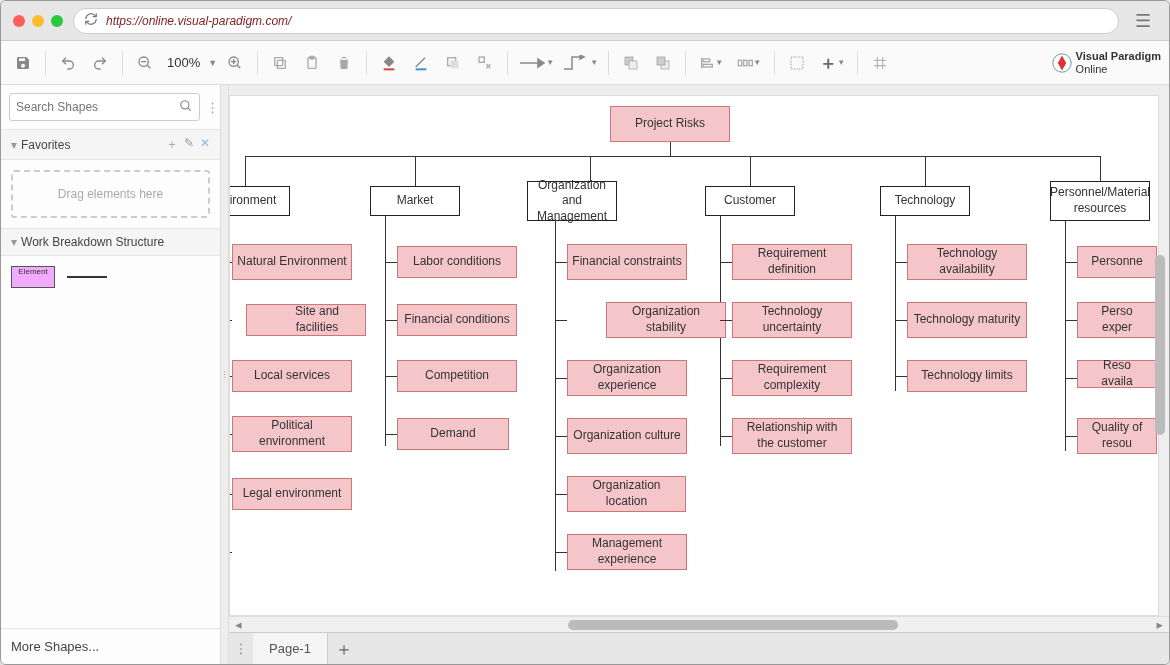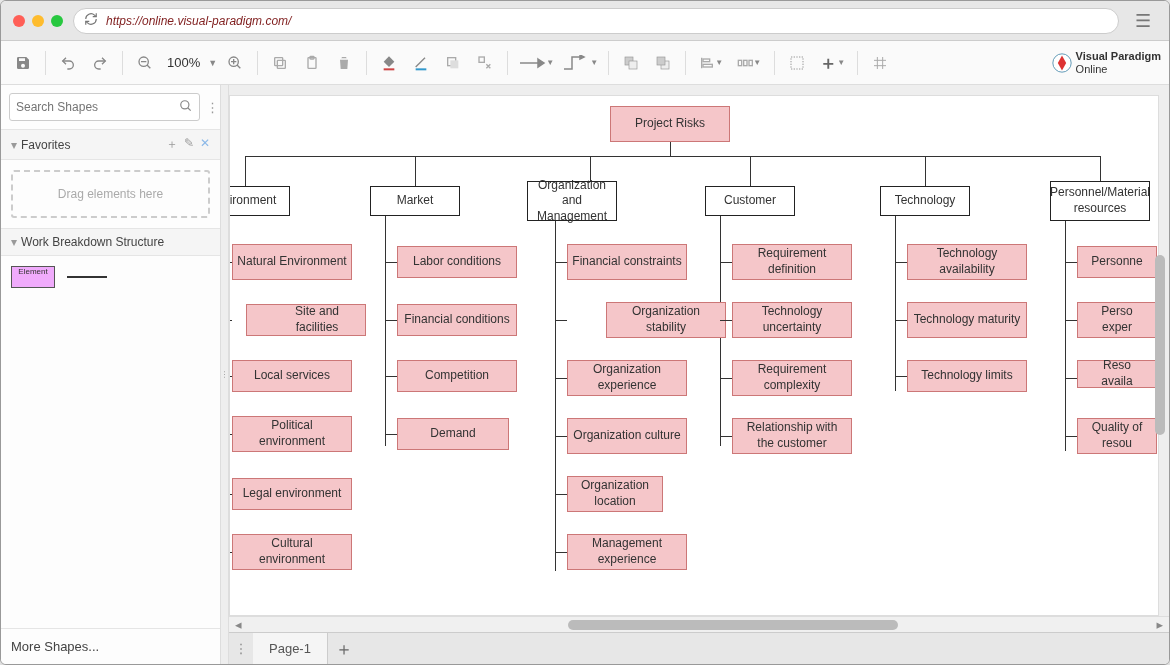--- a/index.html
+++ b/index.html
@@ -326,23 +326,20 @@
             </div>
           <div class="line" style="left:-10px;top:338px;width:12px;height:1px;"></div>
           <div class="box" style="left:2px;top:320px;width:120px;height:36px;">
               <span>Political environment</span>
             </div>
           <div class="line" style="left:-10px;top:398px;width:12px;height:1px;"></div>
           <div class="box" style="left:2px;top:382px;width:120px;height:32px;">
               <span>Legal environment</span>
             </div>
           <div class="line" style="left:-10px;top:456px;width:12px;height:1px;"></div>
-          <div class="box" style="left:2px;top:438px;width:120px;height:36px;">
-              <span>Cultural environment</span>
-            </div>
 
           <div class="line" style="left:155px;top:166px;width:12px;height:1px;"></div>
           <div class="box" style="left:167px;top:150px;width:120px;height:32px;">
               <span>Labor conditions</span>
             </div>
           <div class="line" style="left:155px;top:224px;width:12px;height:1px;"></div>
           <div class="box" style="left:167px;top:208px;width:120px;height:32px;">
               <span>Financial conditions</span>
             </div>
           <div class="line" style="left:155px;top:280px;width:12px;height:1px;"></div>
@@ -364,21 +361,21 @@
             </div>
           <div class="line" style="left:325px;top:282px;width:12px;height:1px;"></div>
           <div class="box" style="left:337px;top:264px;width:120px;height:36px;">
               <span>Organization experience</span>
             </div>
           <div class="line" style="left:325px;top:340px;width:12px;height:1px;"></div>
           <div class="box" style="left:337px;top:322px;width:120px;height:36px;">
               <span>Organization culture</span>
             </div>
           <div class="line" style="left:325px;top:398px;width:12px;height:1px;"></div>
-          <div class="box" style="left:337px;top:380px;width:96px;height:36px;">
+          <div class="box" style="left:337px;top:380px;width:119px;height:36px;">
               <span>Organization location</span>
             </div>
           <div class="line" style="left:325px;top:456px;width:12px;height:1px;"></div>
           <div class="box" style="left:337px;top:438px;width:120px;height:36px;">
               <span>Management experience</span>
             </div>
 
           <div class="line" style="left:490px;top:166px;width:12px;height:1px;"></div>
           <div class="box" style="left:502px;top:148px;width:120px;height:36px;">
               <span>Requirement definition</span>

